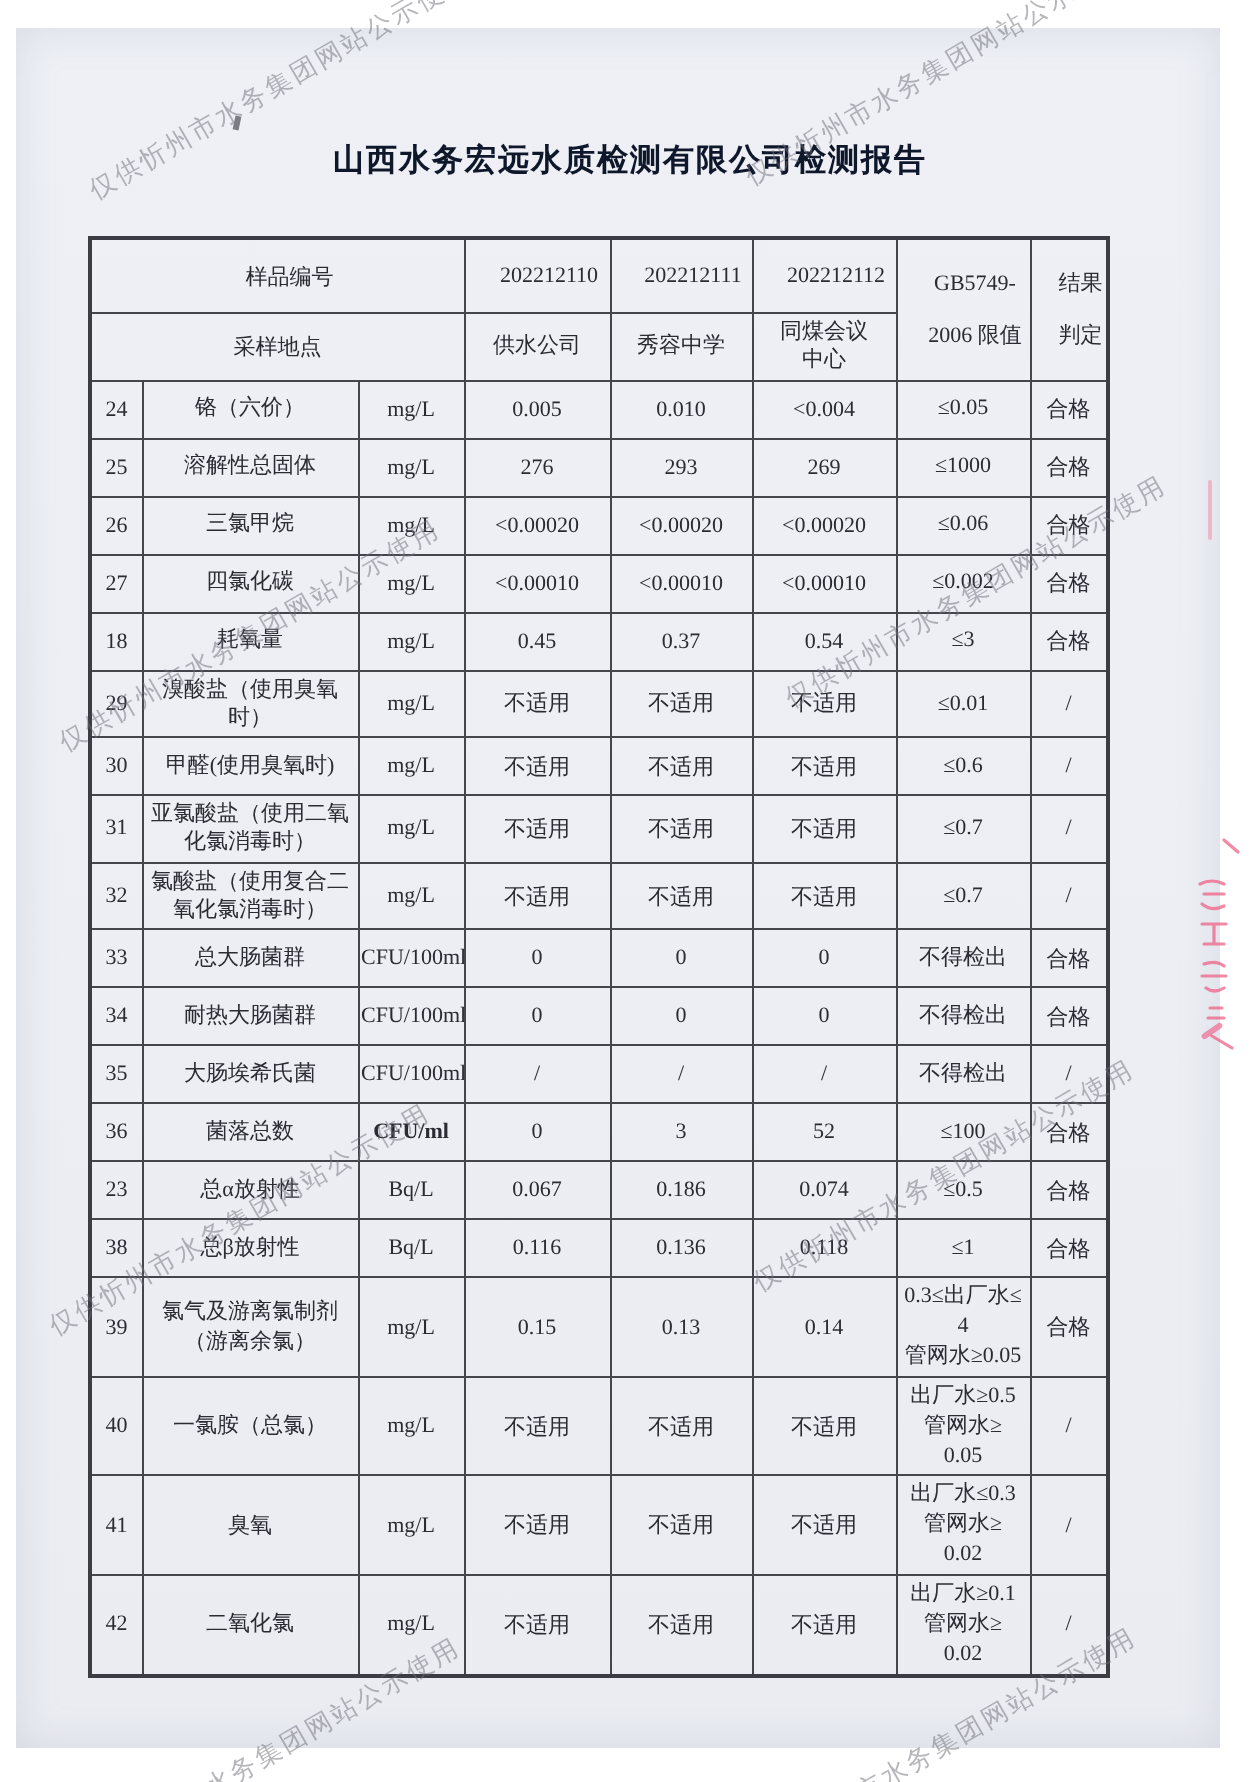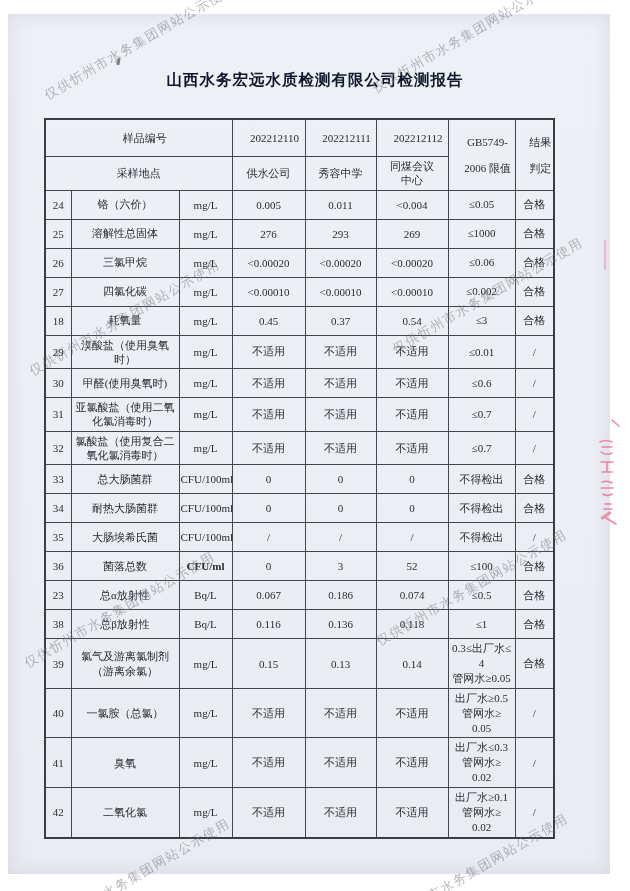--- a/index.html
+++ b/index.html
@@ -80,21 +80,21 @@
         <td class="loc">同煤会议
 中心</td>
       </tr>
     </thead>
     <tbody>
         <tr>
     <td class="c-no">24</td>
     <td class="c-item">铬（六价）</td>
     <td class="c-unit">mg/L</td>
     <td class="c-val">0.005</td>
-    <td class="c-val">0.011</td>
+    <td class="c-val">0.010</td>
     <td class="c-val">&lt;0.004</td>
     <td class="c-limit">≤0.05</td>
     <td class="c-result">合格</td>
   </tr>
         <tr>
     <td class="c-no">25</td>
     <td class="c-item">溶解性总固体</td>
     <td class="c-unit">mg/L</td>
     <td class="c-val">276</td>
     <td class="c-val">293</td>

